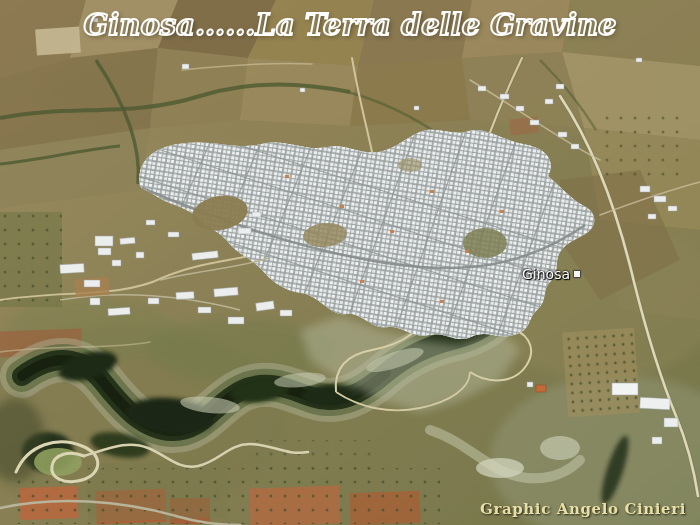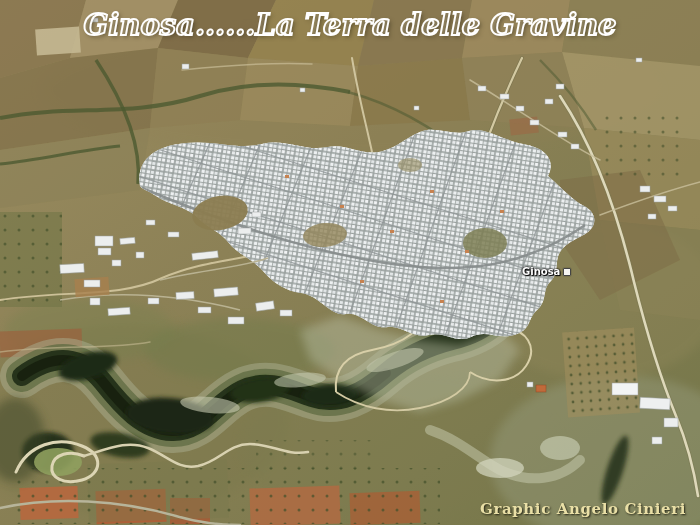--- a/index.html
+++ b/index.html
@@ -10,21 +10,21 @@
          white-space:nowrap;font-size:29px;font-weight:bold;font-style:italic;
          letter-spacing:0px;color:rgba(185,172,140,0.32);
          -webkit-text-stroke:1.9px #ffffff;
          text-shadow:2px 2px 4px rgba(52,46,26,0.55);}
   .credit{position:absolute;right:14px;bottom:7px;font-size:15px;
           font-weight:bold;letter-spacing:0.6px;
           color:#e9dfa6;text-shadow:1px 1px 2px rgba(28,28,14,0.9);}
   .place-label{position:absolute;left:522px;top:266px;display:flex;
                align-items:center;gap:3px;
                font-family:"DejaVu Sans","Liberation Sans",sans-serif;}
-  .place-text{font-size:10px;font-weight:bold;color:#ffffff;
+  .place-text{font-size:14px;font-weight:normal;color:#ffffff;
               text-shadow:0 0 2px #000,0 0 2px #000,1px 1px 1px #000;}
   .place-marker{width:6px;height:6px;background:rgba(255,255,255,0.92);
                 border:1px solid #444;border-radius:1px;
                 box-shadow:0 0 1px #000;}
 </style>
 </head>
 <body>
 
 <div class="stage">
 

